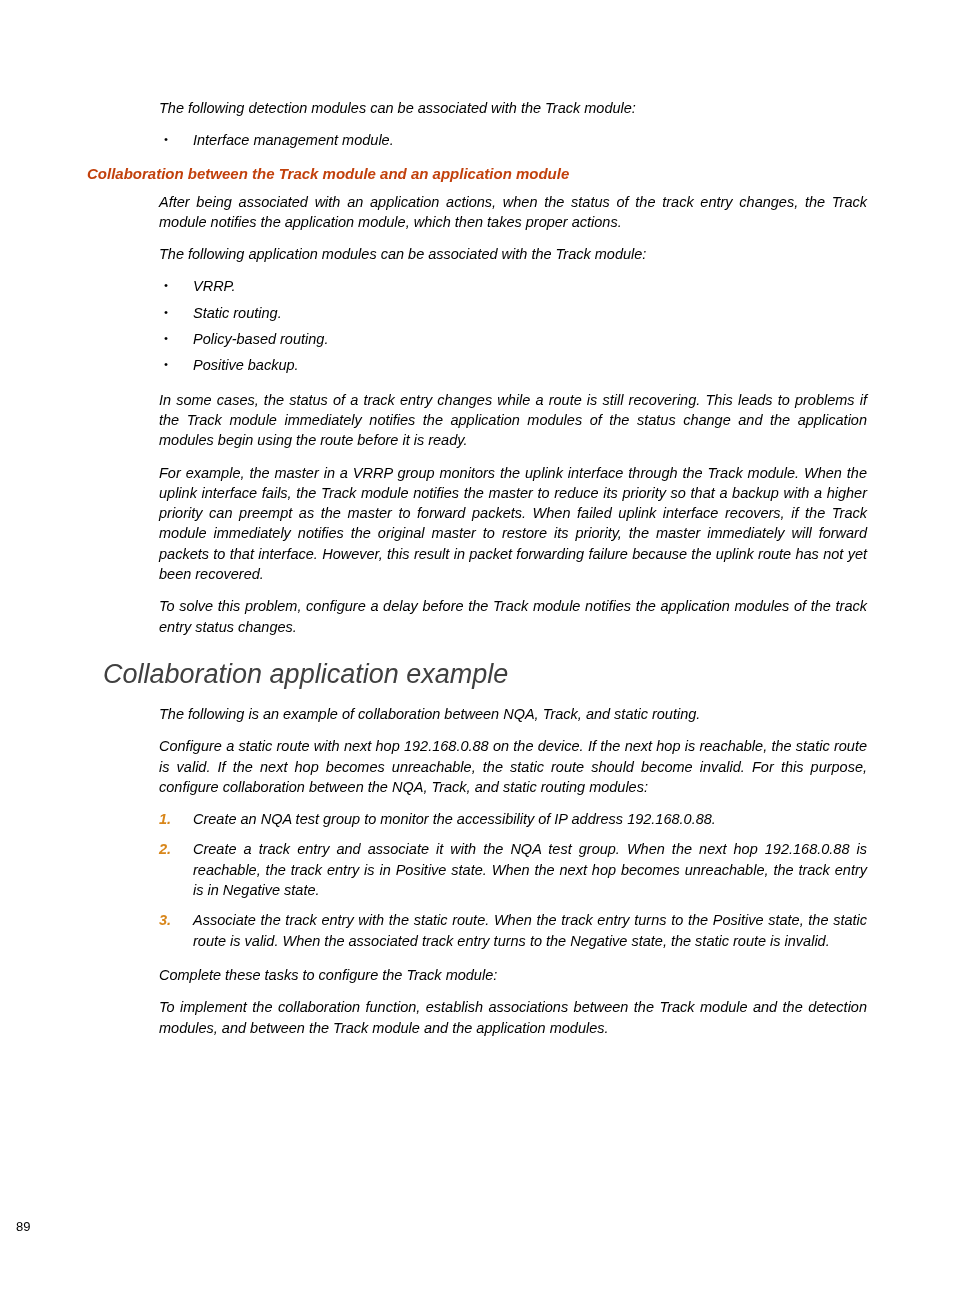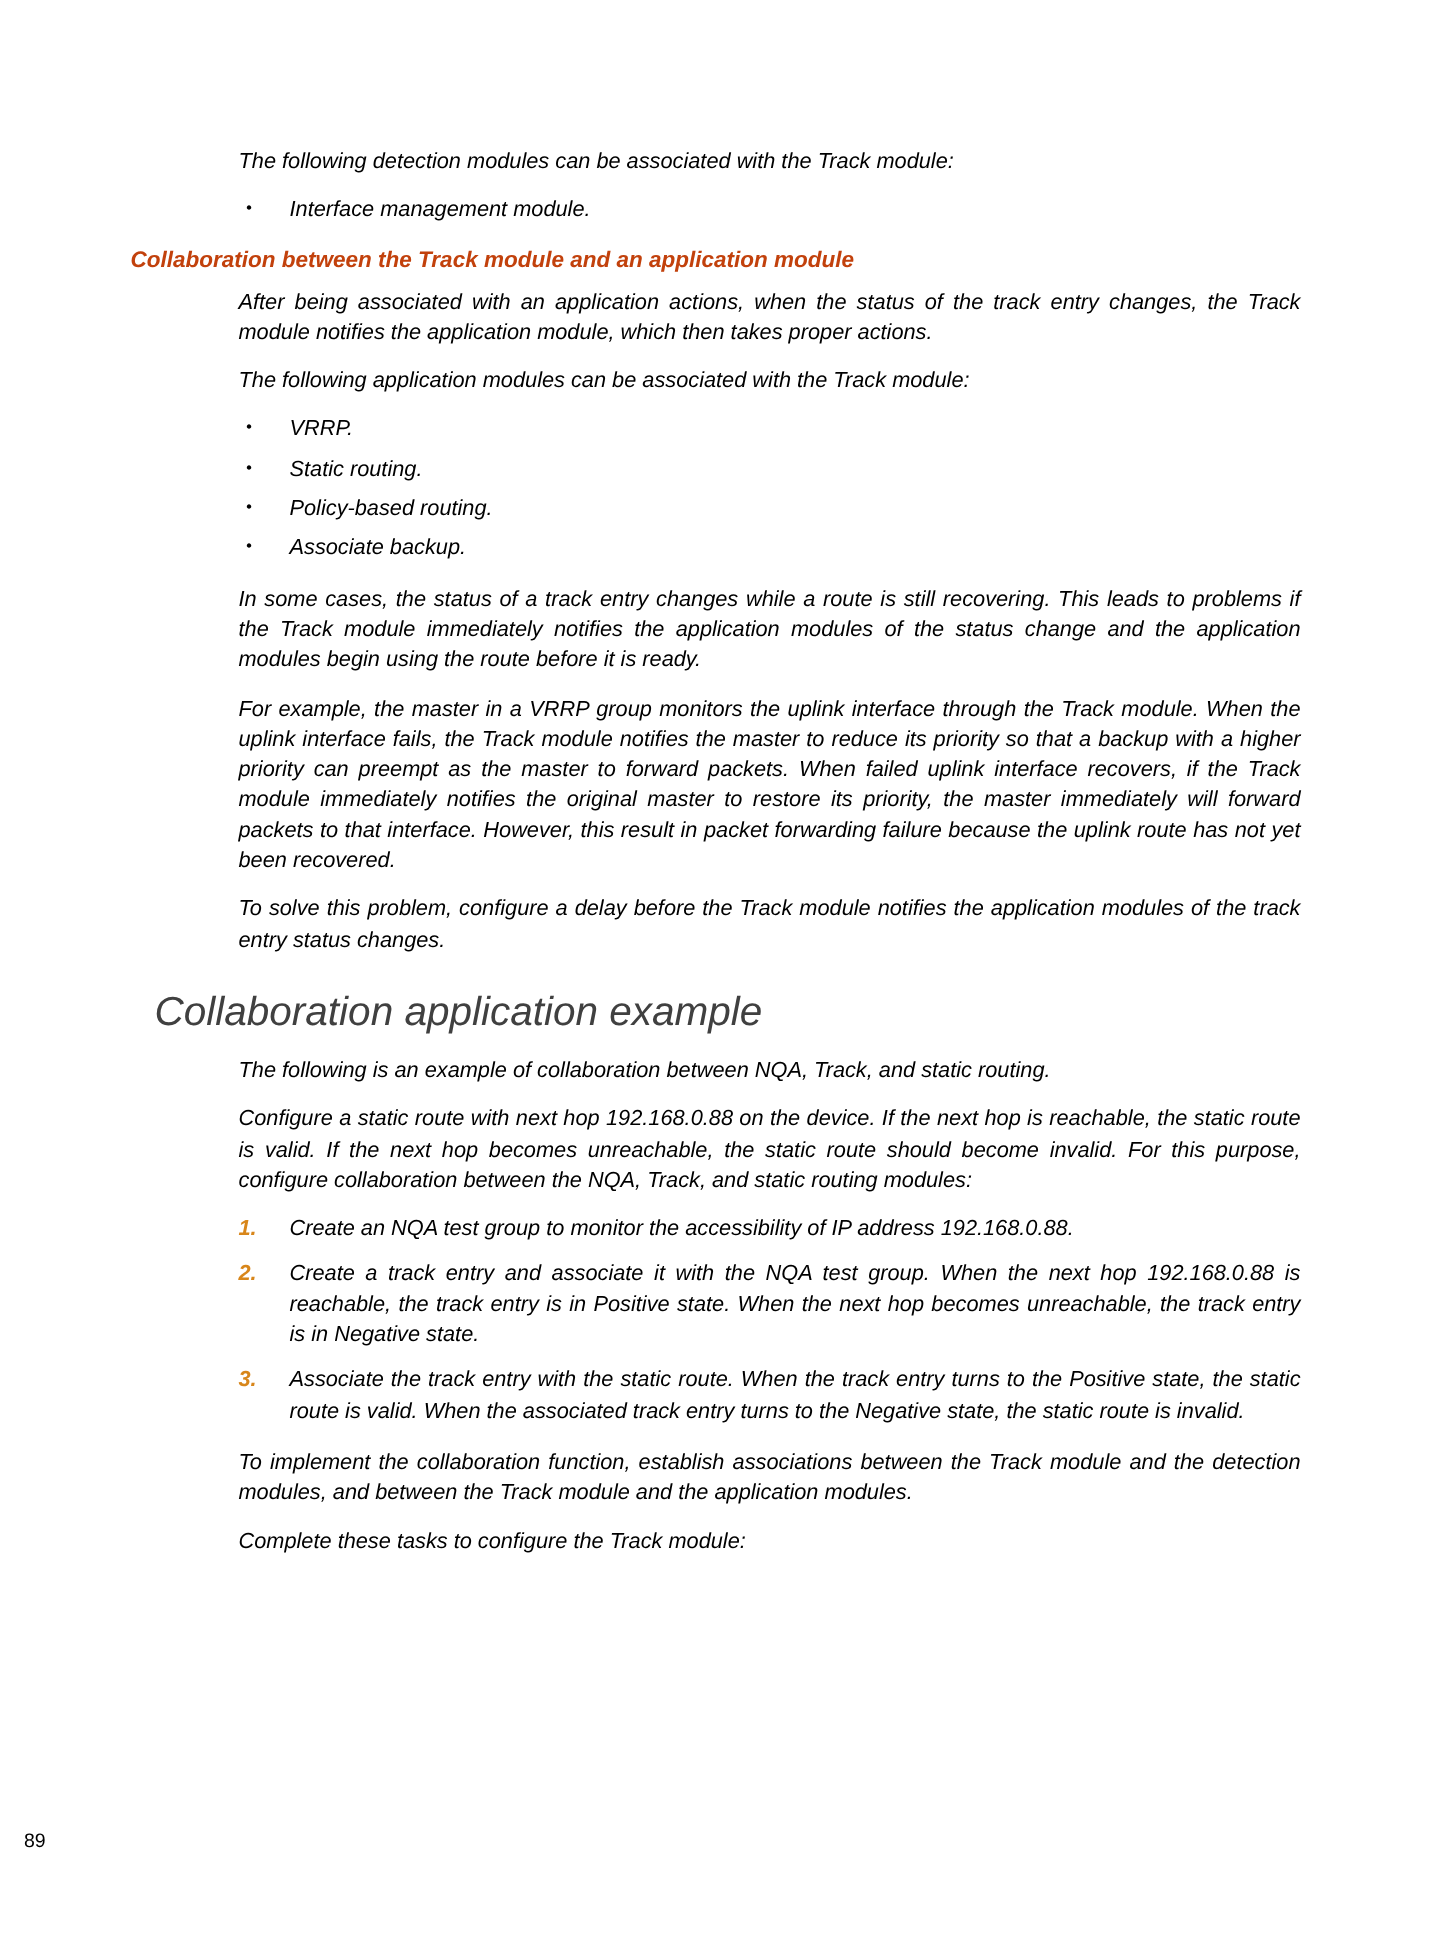--- a/index.html
+++ b/index.html
@@ -109,21 +109,21 @@
 
   <div class="h3-blue">Collaboration between the Track module and an application module</div>
 
   <div class="body-text">After being associated with an application actions, when the status of the track entry changes, the Track module notifies the application module, which then takes proper actions.</div>
   <div class="body-text">The following application modules can be associated with the Track module:</div>
 
   <ul class="bullets">
     <li>VRRP.</li>
     <li>Static routing.</li>
     <li>Policy-based routing.</li>
-    <li>Associate backup.</li>
+    <li>Positive backup.</li>
   </ul>
 
   <div class="body-text">In some cases, the status of a track entry changes while a route is still recovering. This leads to problems if the Track module immediately notifies the application modules of the status change and the application modules begin using the route before it is ready.</div>
   <div class="body-text">For example, the master in a VRRP group monitors the uplink interface through the Track module. When the uplink interface fails, the Track module notifies the master to reduce its priority so that a backup with a higher priority can preempt as the master to forward packets. When failed uplink interface recovers, if the Track module immediately notifies the original master to restore its priority, the master immediately will forward packets to that interface. However, this result in packet forwarding failure because the uplink route has not yet been recovered.</div>
   <div class="body-text">To solve this problem, configure a delay before the Track module notifies the application modules of the track entry status changes.</div>
 
   <div class="h2-blue">Collaboration application example</div>
 
   <div class="body-text">The following is an example of collaboration between NQA, Track, and static routing.</div>
   <div class="body-text">Configure a static route with next hop 192.168.0.88 on the device. If the next hop is reachable, the static route is valid. If the next hop becomes unreachable, the static route should become invalid. For this purpose, configure collaboration between the NQA, Track, and static routing modules:</div>
@@ -137,18 +137,18 @@
       <span class="num">2.</span>
       <span>Create a track entry and associate it with the NQA test group. When the next hop 192.168.0.88 is reachable, the track entry is in Positive state. When the next hop becomes unreachable, the track entry is in Negative state.</span>
     </li>
     <li>
       <span class="num">3.</span>
       <span>Associate the track entry with the static route. When the track entry turns to the Positive state, the static route is valid. When the associated track entry turns to the Negative state, the static route is invalid.</span>
     </li>
   </ol>
 
 
+  <div class="body-text">Complete these tasks to configure the Track module:</div>
   <div class="body-text">To implement the collaboration function, establish associations between the Track module and the detection modules, and between the Track module and the application modules.</div>
-  <div class="body-text">Complete these tasks to configure the Track module:</div>
 
 </div>
 
 <div class="page-number">89</div>
 
 </body></html>

